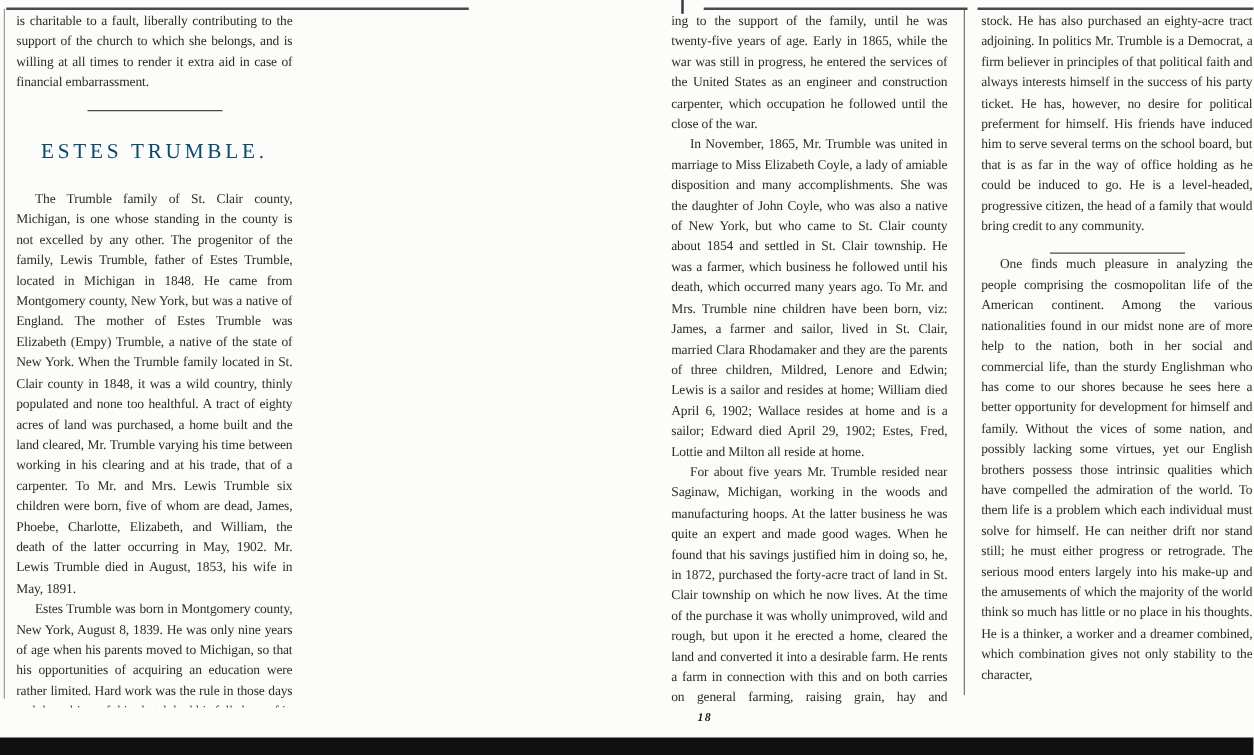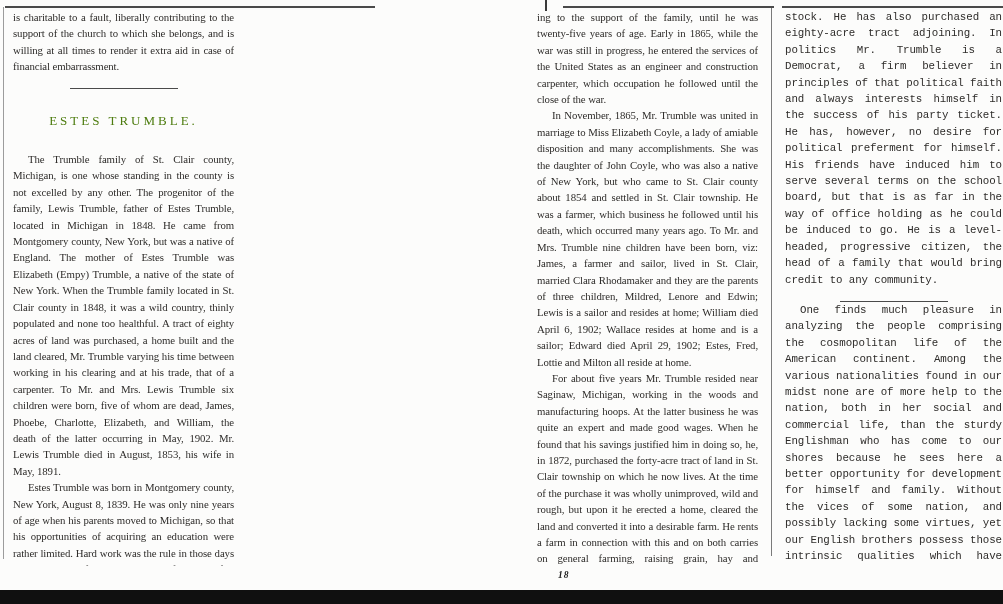--- a/index.html
+++ b/index.html
@@ -23,31 +23,31 @@
 
   
   .col{
     position:absolute;top:9px;height:557px;overflow:hidden;
     text-align:justify;
     font-size:10.8px;line-height:16.4px;
     letter-spacing:-0.1px;
   }
   .col-left{left:13px;width:221px;}
   .col-mid{left:537px;width:221px;}
-  .col-right{left:785px;width:217px;font-family:Liberation Mono, monospace;}
+  .col-right{left:785px;width:217px;}
 
   .col p{margin:0;text-indent:15px;}
   .col p.noindent{text-indent:0;}
 
   .sep{width:108px;height:1px;background:#4a4a4a;margin:13px auto 0 auto;}
   h2.section-title{
-    font-size:13px;font-weight:normal;
+    font-size:17px;font-weight:normal;
     letter-spacing:3px;text-align:center;
     margin:24px 0 22px 0;text-indent:0;
-    color:#4d7c0f;
+    color:#0c4a6e;
   }
   .page-number{
     position:absolute;left:558px;top:570px;
     font-size:9.5px;font-weight:bold;letter-spacing:1px;color:#222;font-style:italic;
   }
 </style>
 </head>
 <body>
 
 <div class="page">

